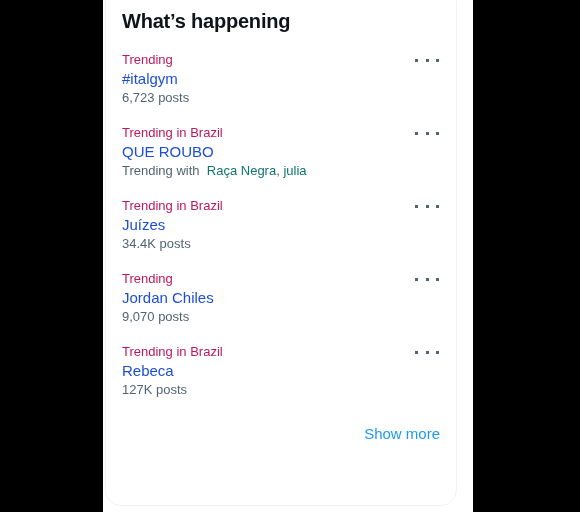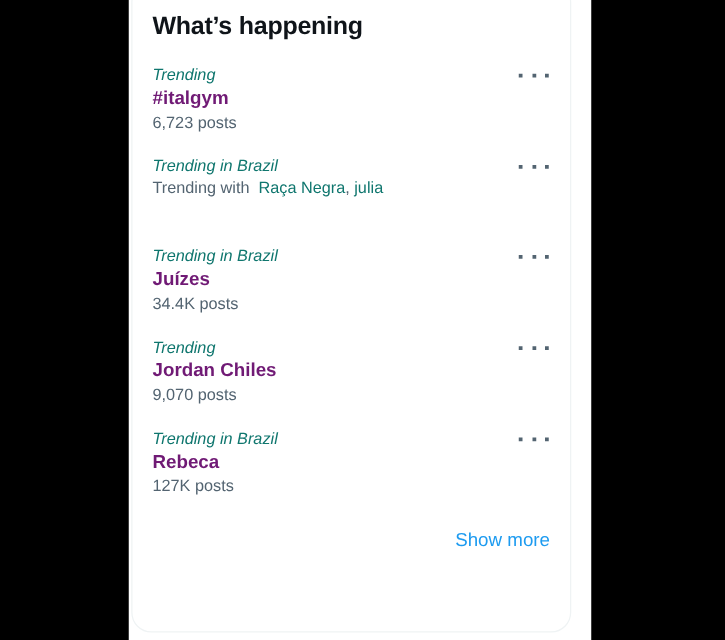--- a/index.html
+++ b/index.html
@@ -57,29 +57,28 @@
   }
   .trend-item {
     position: relative;
     padding: 9px 16px 10px 16px;
     box-sizing: border-box;
     min-height: 72px;
   }
   .trend-meta {
     font-size: 13px;
     line-height: 16px;
-    color: #0f766e;
+    color: #be185d;
     margin-bottom: 1px;
-    font-style: italic;
   }
   .trend-name {
     font-size: 15px;
     line-height: 20px;
-    font-weight: bold;
-    color: #701a75;
+    font-weight: normal;
+    color: #1d4ed8;
     margin-bottom: 1px;
   }
   .trend-count {
     font-size: 13px;
     line-height: 16px;
     color: #536471;
   }
   .trend-with {
     font-size: 13px;
     line-height: 16px;
@@ -134,20 +133,21 @@
           <div class="trend-name">#italgym</div>
           <div class="trend-count">6,723 posts</div>
           <div class="more-btn">
             <i></i>
             <i></i>
             <i></i>
           </div>
         </div>
         <div class="trend-item">
           <div class="trend-meta">Trending in Brazil</div>
+          <div class="trend-name">QUE ROUBO</div>
           <div class="trend-with"><span>Trending with</span>&nbsp; <span class="link">Raça Negra</span><span>, </span><span class="link">julia</span></div>
           <div class="more-btn">
             <i></i>
             <i></i>
             <i></i>
           </div>
         </div>
         <div class="trend-item">
           <div class="trend-meta">Trending in Brazil</div>
           <div class="trend-name">Juízes</div>

